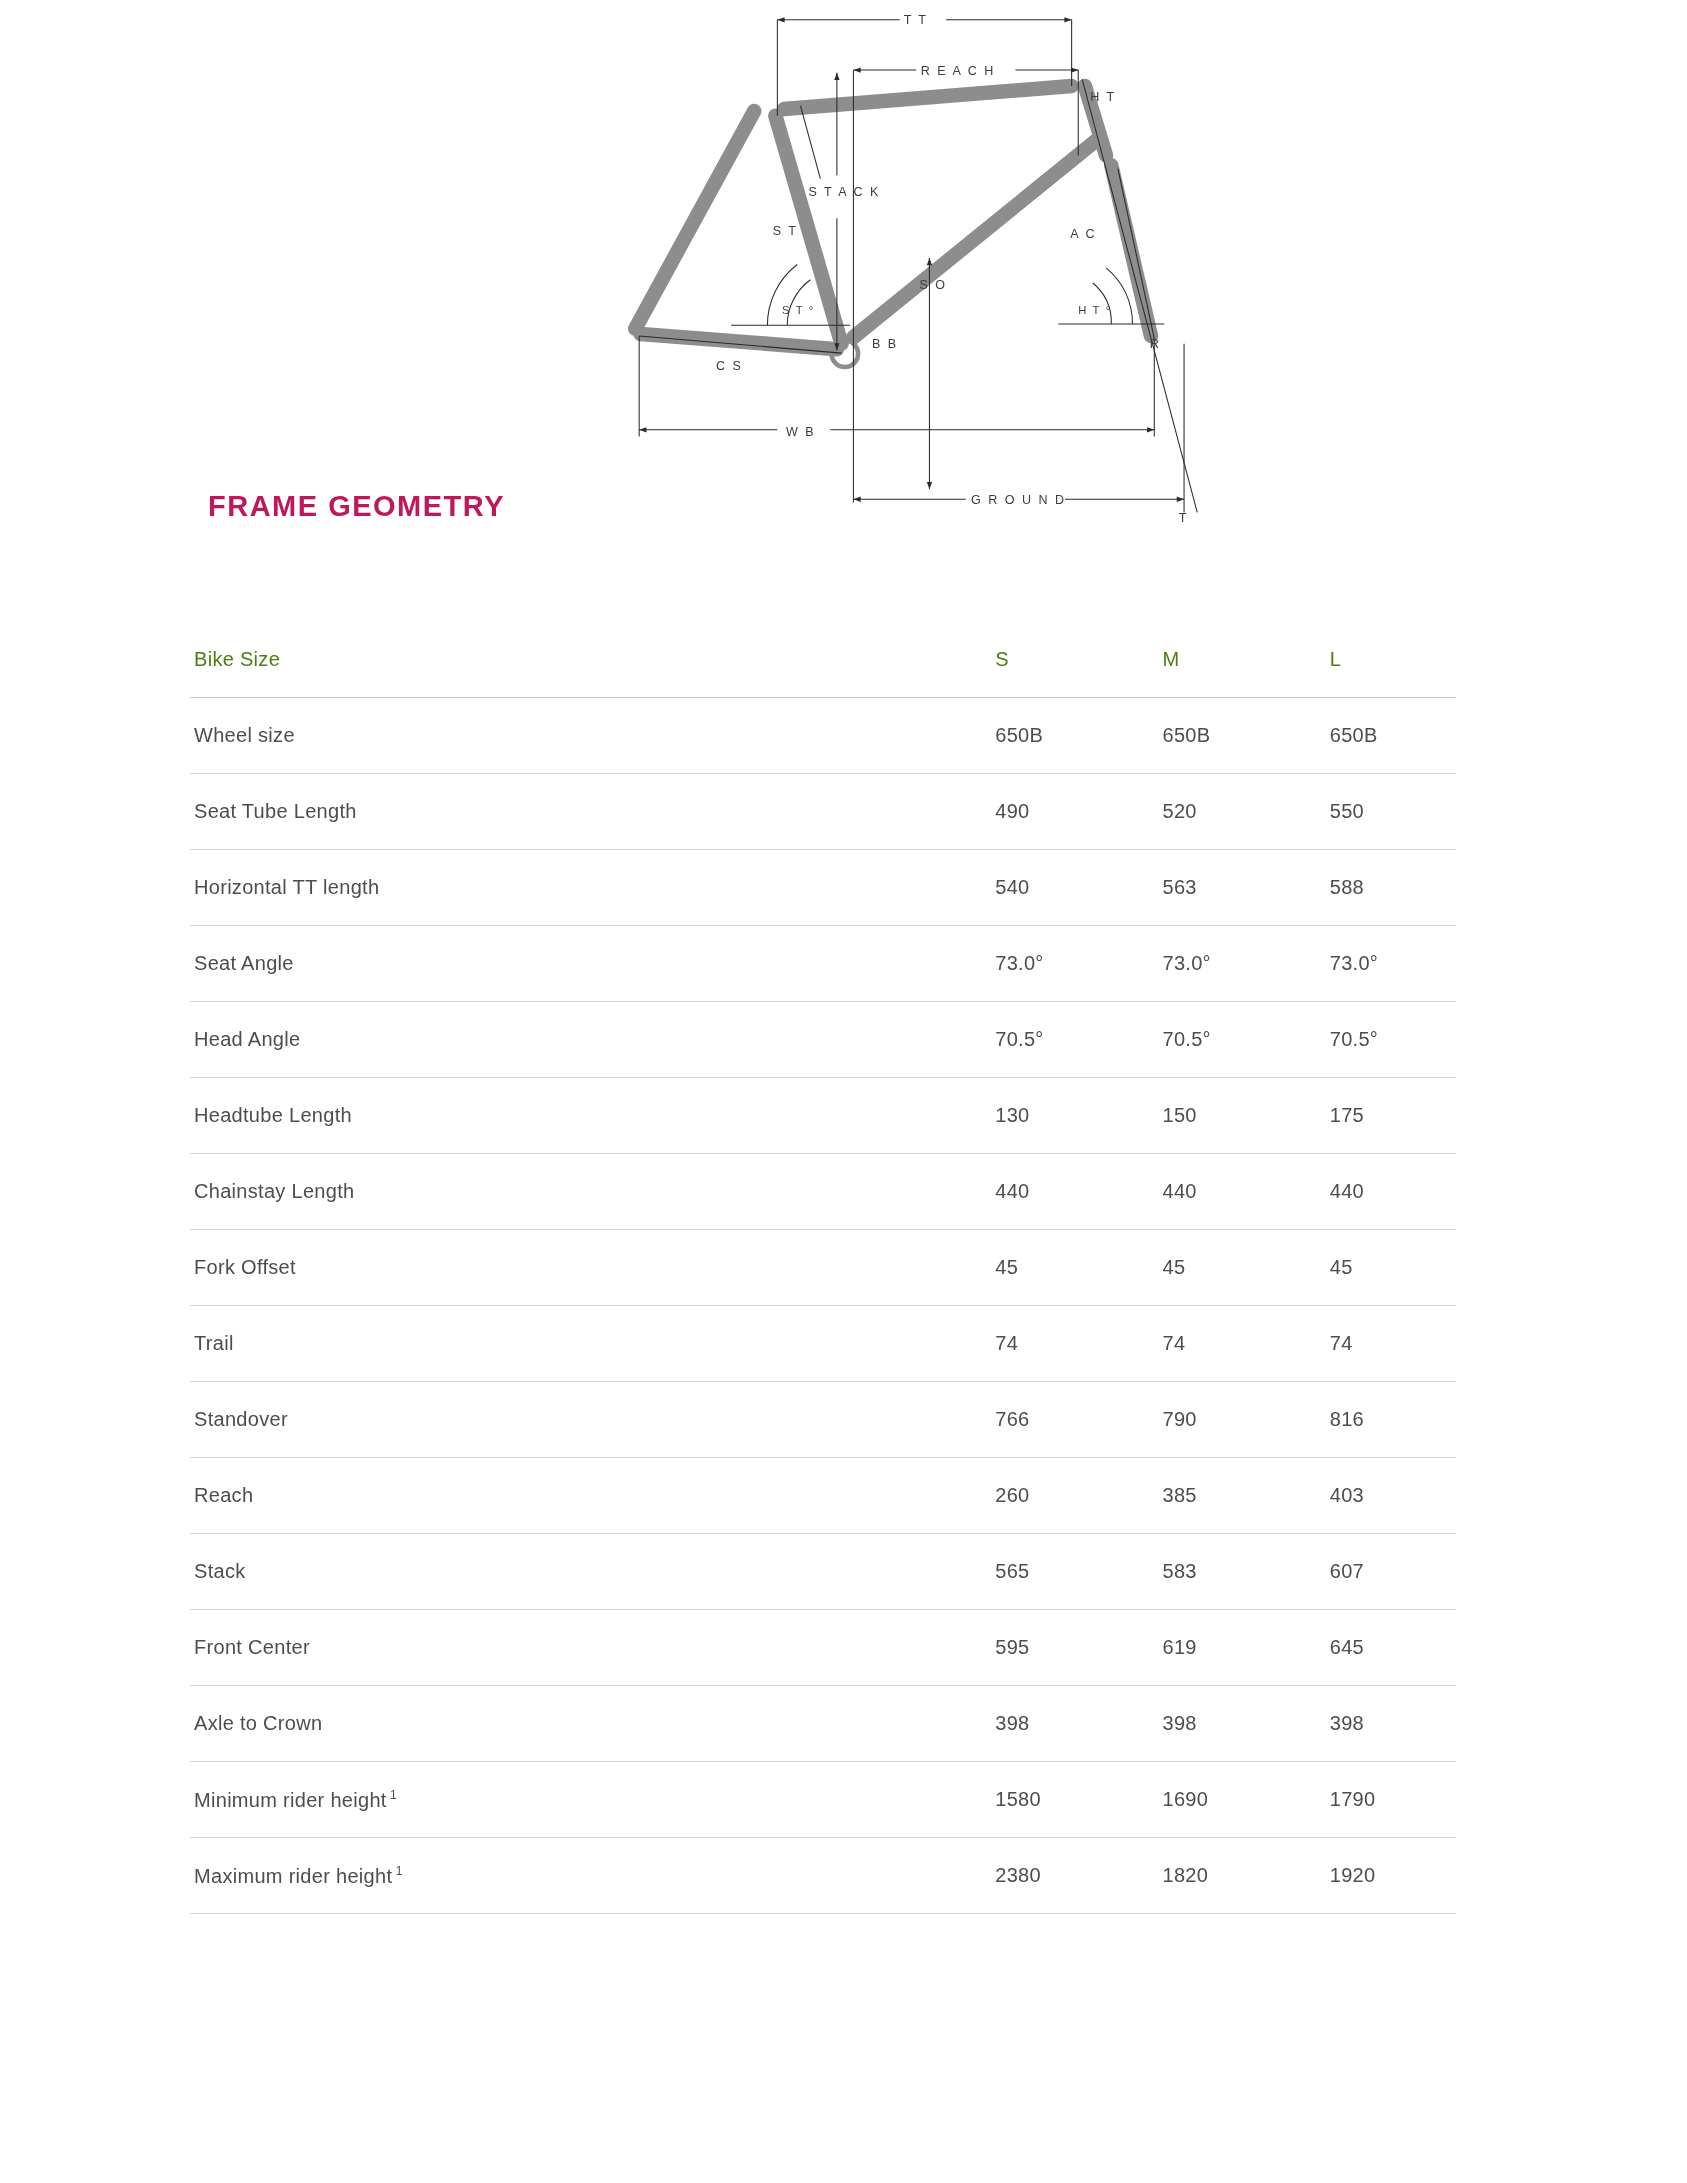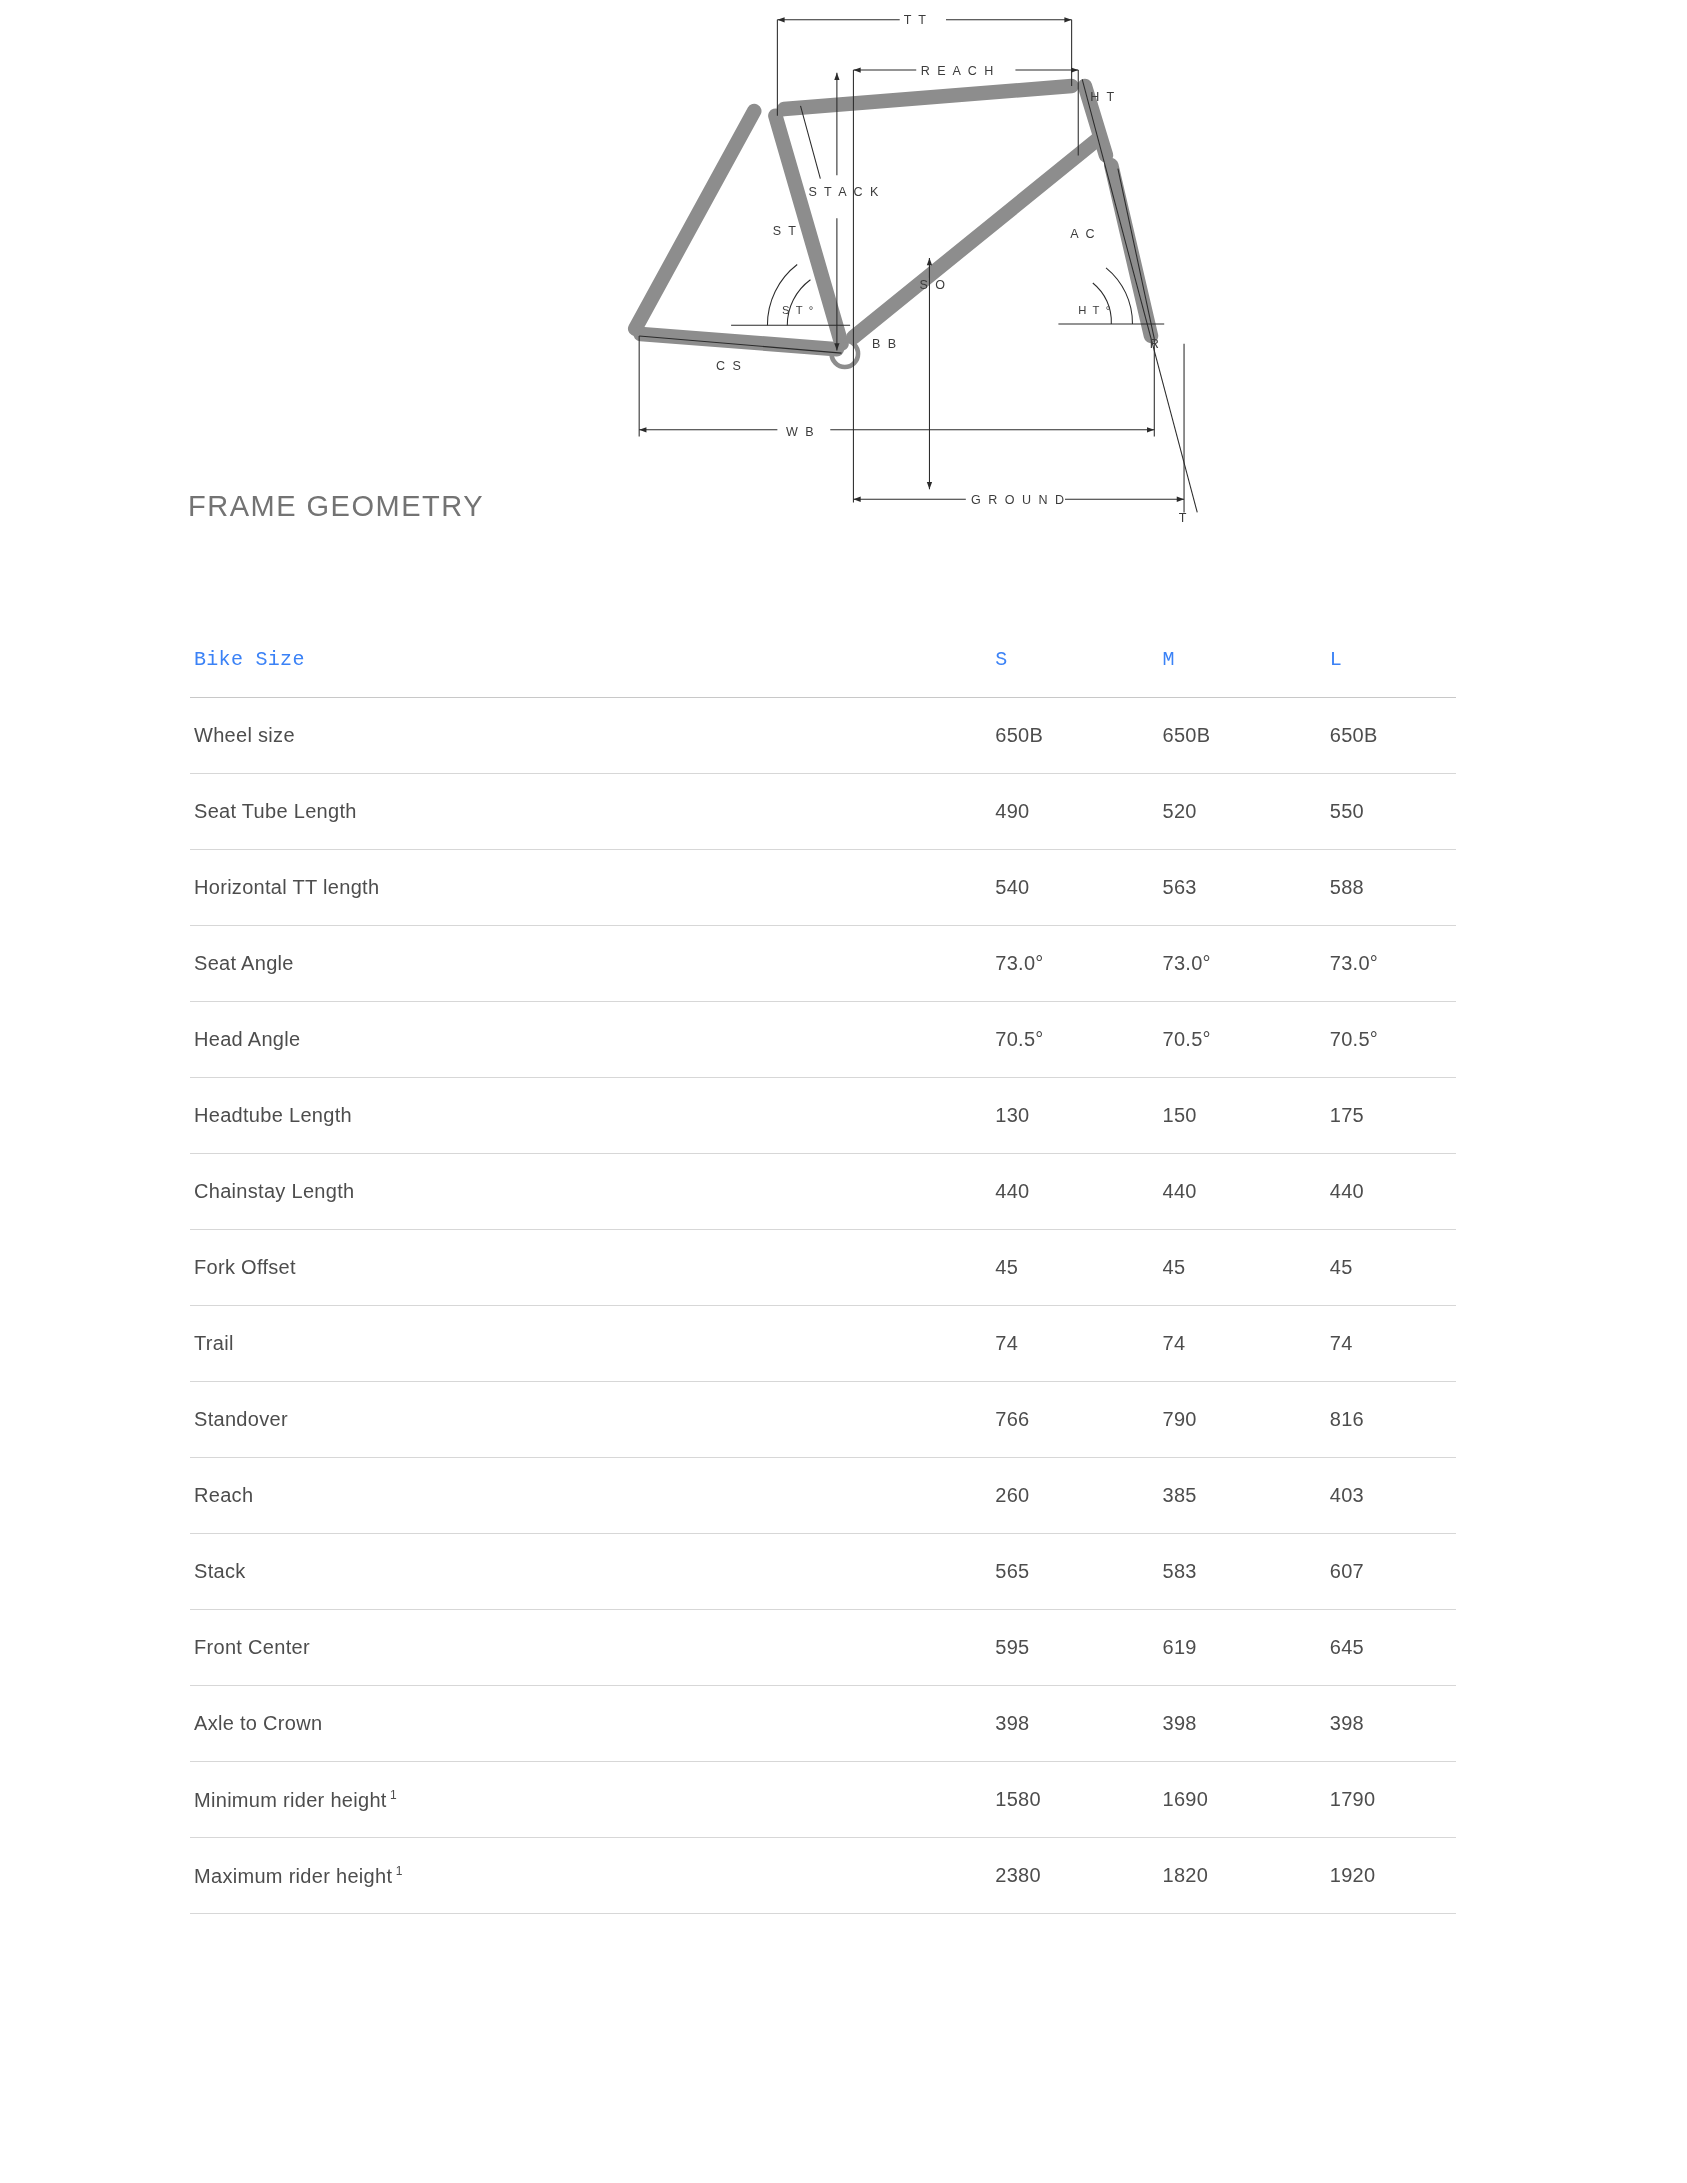--- a/index.html
+++ b/index.html
@@ -41,26 +41,26 @@
   .diag-label-sm {
     font-family: "Liberation Sans", sans-serif;
     font-size: 17px;
     letter-spacing: 2.5px;
     fill: #3c3c3c;
   }
 
   
   .section-title {
     position: absolute;
-    left: 188px;
+    left: 208px;
     top: 490px;
     font-size: 29px;
     letter-spacing: 1.5px;
-    color: #737373;
-    font-weight: 400;
+    color: #be185d;
+    font-weight: 700;
   }
 
   
   .geo-table-wrap {
     position: absolute;
     left: 190px;
     top: 622px;
     width: 1307px;
   }
   table.geo {
@@ -77,22 +77,21 @@
     font-size: 20px;
     color: #4d4d4d;
     letter-spacing: 0.3px;
     padding: 0;
     height: 75px;
     vertical-align: middle;
     border-bottom: 0.7px solid #d7d7d7;
   }
   table.geo thead th {
     border-bottom: 0.7px solid #c8c8c8;
-    color: #3b82f6;
-    font-family: Liberation Mono, monospace;
+    color: #4d7c0f;
   }
   table.geo tr td:first-child,
   table.geo tr th:first-child {
     padding-left: 4px;
   }
   .sup {
     font-size: 12px;
     vertical-align: super;
     letter-spacing: 0;
   }

